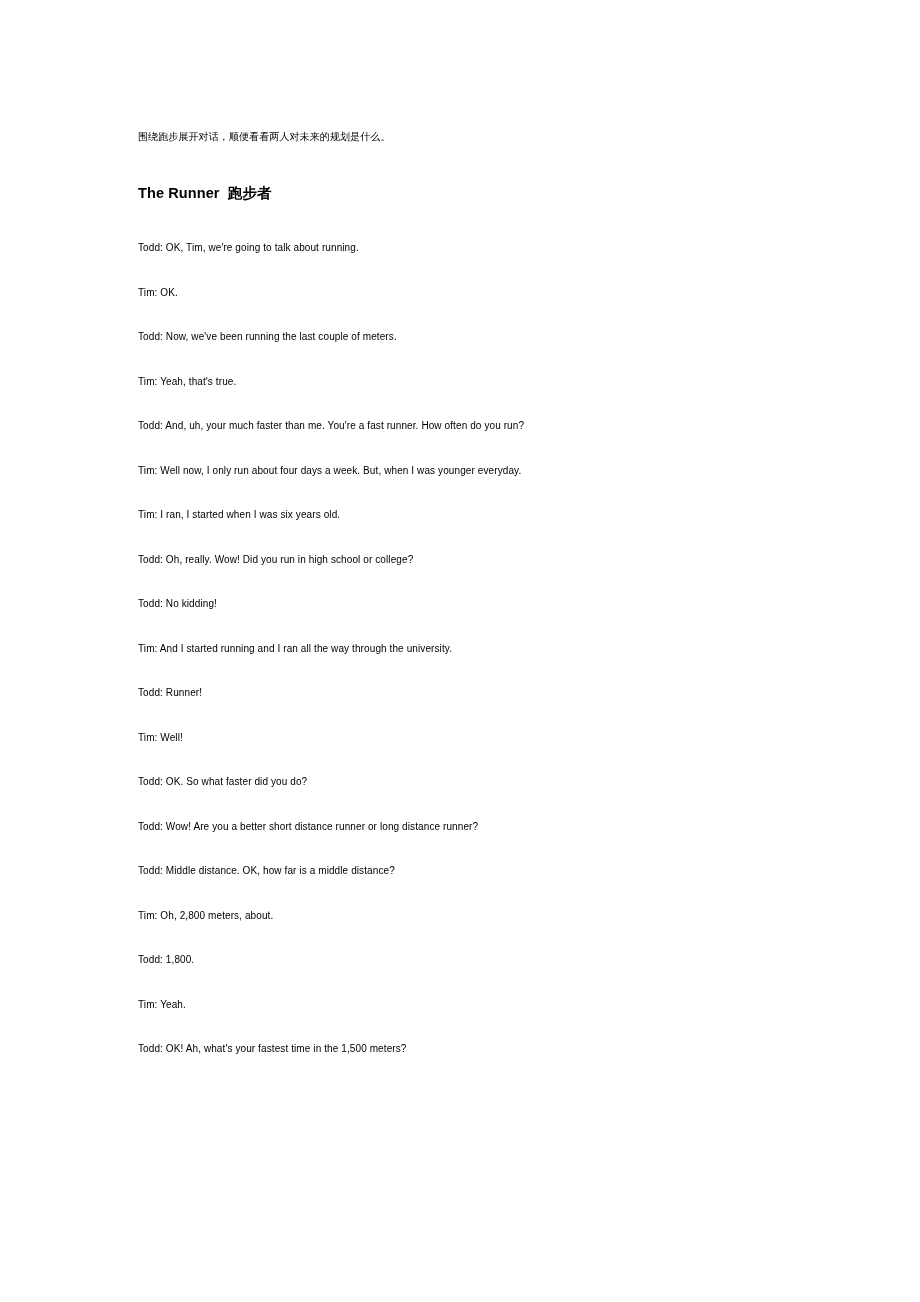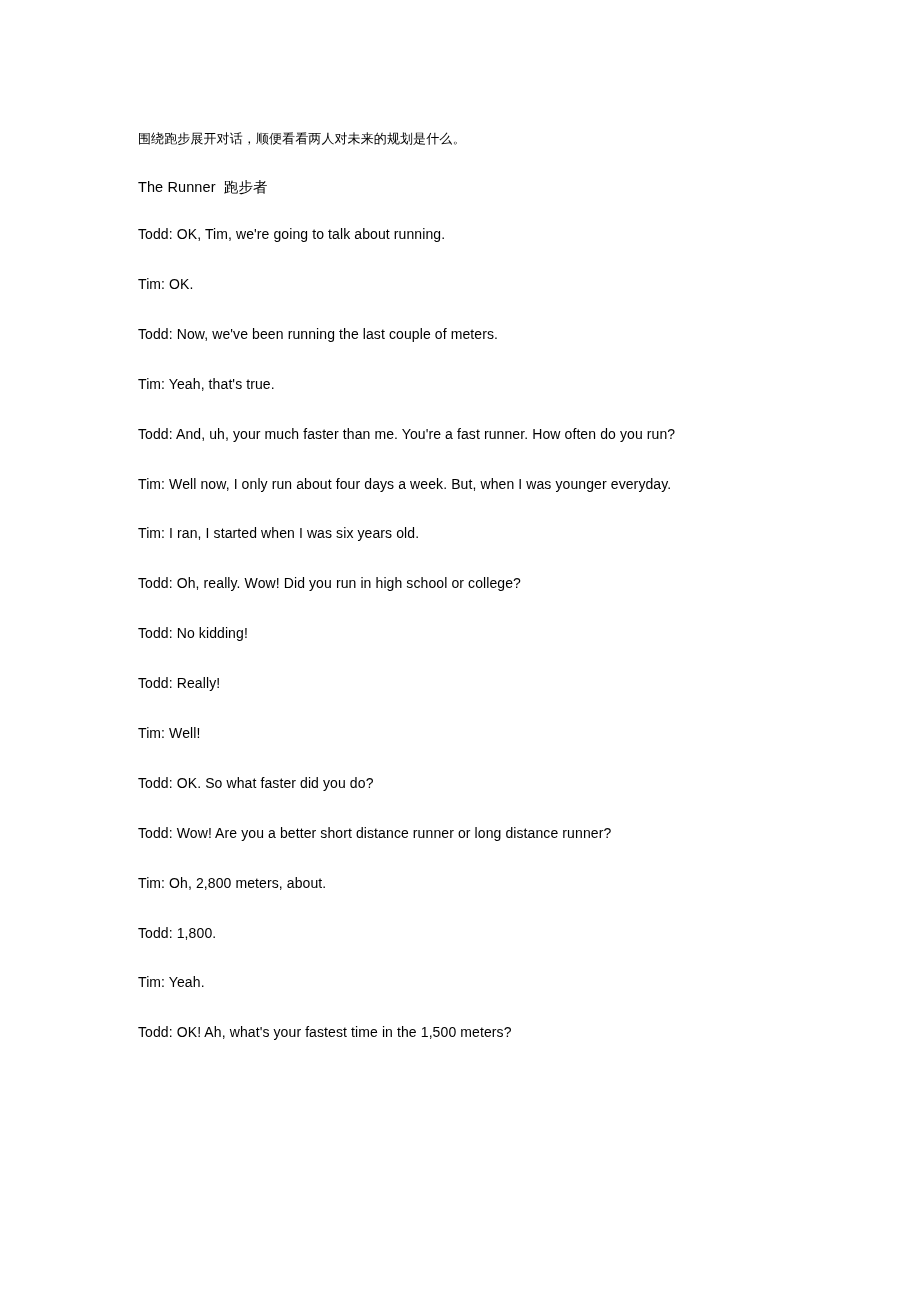--- a/index.html
+++ b/index.html
@@ -14,54 +14,57 @@
     color: #000000;
   }
   .page {
     position: relative;
     width: 920px;
     min-height: 1302px;
     box-sizing: border-box;
     padding: 130px 150px 40px 138px;
   }
   .doc-line {
-    font-size: 14px;
+    font-size: 10px;
     line-height: 1.35;
     color: #000000;
     margin: 0 0 31px 0;
     letter-spacing: 0.1px;
     white-space: pre-wrap;
   }
   .doc-line.intro {
-    font-size: 13px;
-    margin-bottom: 30px;
+    font-size: 10px;
+    margin-bottom: 40px;
   }
   .doc-line.title {
     font-size: 14.5px;
-    margin-bottom: 28px;
+    margin-bottom: 38px;
+    font-weight: bold;
   }
 </style>
 </head>
 <body>
 
 <div class="page">
   <p class="doc-line intro">围绕跑步展开对话，顺便看看两人对未来的规划是什么。</p>
   <p class="doc-line title">The Runner  跑步者</p>
   <div>
     <p class="doc-line">Todd: OK, Tim, we're going to talk about running.</p>
     <p class="doc-line">Tim: OK.</p>
     <p class="doc-line">Todd: Now, we've been running the last couple of meters.</p>
     <p class="doc-line">Tim: Yeah, that's true.</p>
     <p class="doc-line">Todd: And, uh, your much faster than me. You're a fast runner. How often do you run?</p>
     <p class="doc-line">Tim: Well now, I only run about four days a week. But, when I was younger everyday.</p>
     <p class="doc-line">Tim: I ran, I started when I was six years old.</p>
     <p class="doc-line">Todd: Oh, really. Wow! Did you run in high school or college?</p>
     <p class="doc-line">Todd: No kidding!</p>
-    <p class="doc-line">Todd: Really!</p>
+    <p class="doc-line">Tim: And I started running and I ran all the way through the university.</p>
+    <p class="doc-line">Todd: Runner!</p>
     <p class="doc-line">Tim: Well!</p>
     <p class="doc-line">Todd: OK. So what faster did you do?</p>
     <p class="doc-line">Todd: Wow! Are you a better short distance runner or long distance runner?</p>
+    <p class="doc-line">Todd: Middle distance. OK, how far is a middle distance?</p>
     <p class="doc-line">Tim: Oh, 2,800 meters, about.</p>
     <p class="doc-line">Todd: 1,800.</p>
     <p class="doc-line">Tim: Yeah.</p>
     <p class="doc-line">Todd: OK! Ah, what's your fastest time in the 1,500 meters?</p>
   </div>
 </div>
 
 </body></html>

